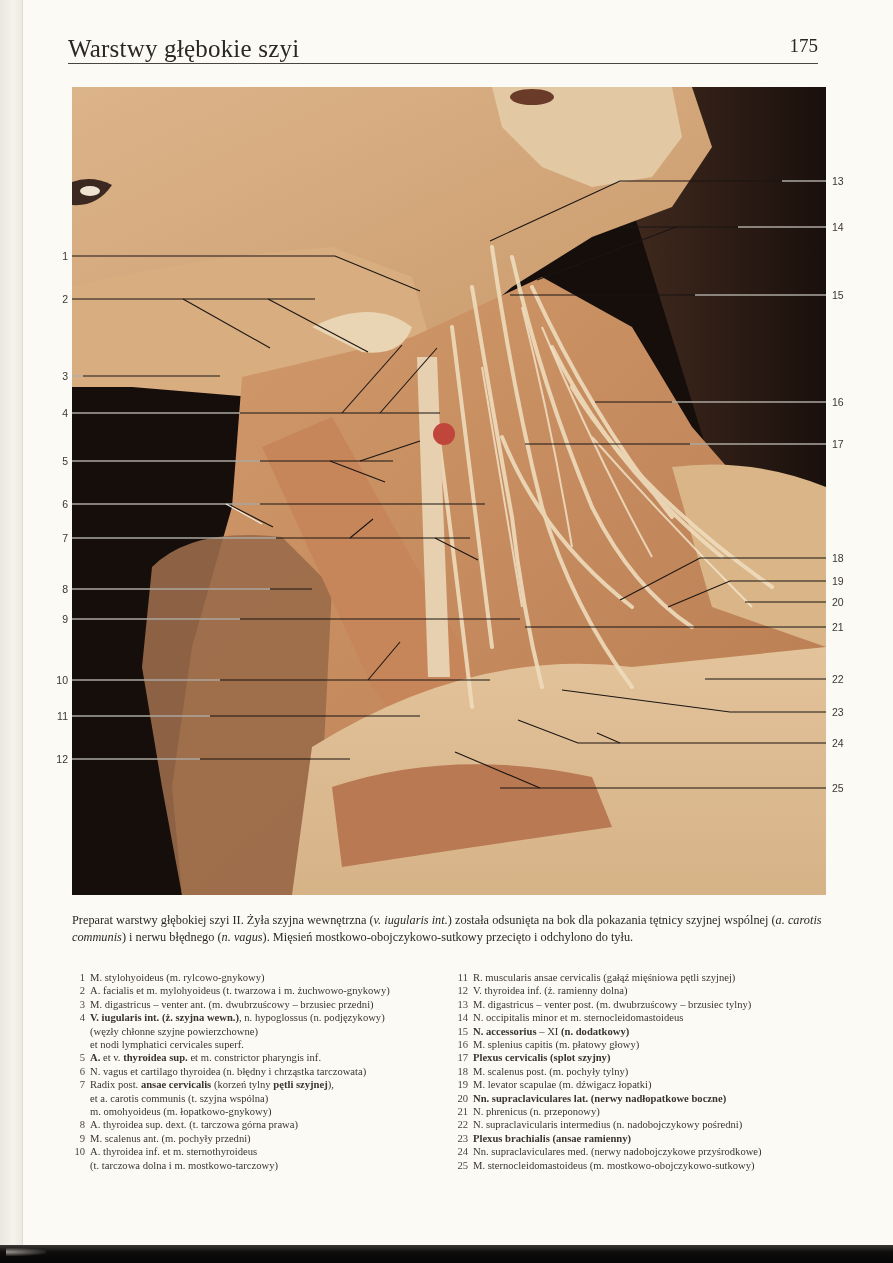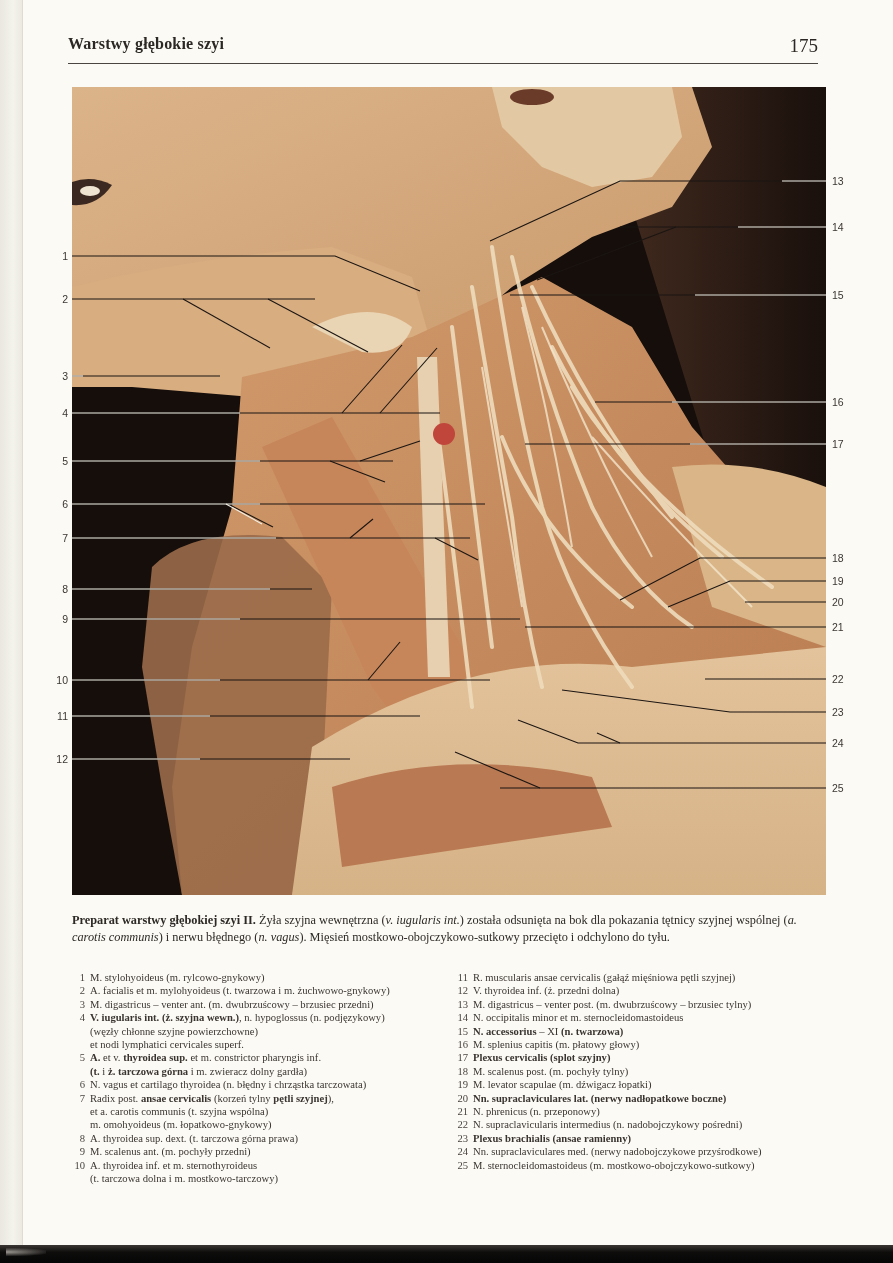--- a/index.html
+++ b/index.html
@@ -20,21 +20,21 @@
   }
   .bottom-shadow::before {
     content: ""; position: absolute; left: 6px; top: 3px; width: 40px; height: 8px;
     background: radial-gradient(ellipse at left, #9b9690 0%, rgba(100,96,90,0) 80%);
   }
   .running-head {
     position: absolute; left: 68px; top: 35px; width: 750px; height: 28px;
     border-bottom: 1.5px solid #4a4540;
   }
   .running-head .title {
-    position: absolute; left: 0; top: 0; font-size: 16px; font-weight: bold;
+    position: absolute; left: 0; top: 0; font-size: 25px; font-weight: normal;
     letter-spacing: 0.2px; color: #2b2724;
   }
   .running-head .page-num {
     position: absolute; right: 0; top: 0; font-size: 19px; color: #2b2724; text-align: right;
   }
 
   
   .photo {
     position: absolute; left: 72px; top: 87px; width: 754px; height: 808px;
     overflow: hidden; background: #17100d;
@@ -48,21 +48,21 @@
   }
   .callout-num.left { text-align: right; left: 50px; }
   .callout-num.right { text-align: left; left: 832px; }
   .leader { position: absolute; left: 0; top: 0; pointer-events: none; }
 
   
   .caption {
     position: absolute; left: 72px; top: 912px; width: 760px;
     font-size: 12.3px; line-height: 17px; color: #2d2926;
   }
-  .caption b { font-weight: bold; }
+  .caption b { font-weight: normal; }
   .caption i { font-style: italic; }
 
   
   .legend {
     position: absolute; top: 971px; font-size: 10.6px; line-height: 13.4px; color: #3a3430;
   }
   .legend.col1 { left: 72px; width: 360px; }
   .legend.col2 { left: 454px; width: 380px; }
   .legend .entry { display: flex; }
   .legend .num { width: 13px; flex: none; text-align: right; margin-right: 5px; color: #4a4440; }
@@ -266,21 +266,20 @@
     <div class="entry">
       <span class="num">4</span>
       <span class="body"><span class="latin bold">V. iugularis int.</span><span class="bold"> (ż. szyjna wewn.)</span><span>, </span><span class="latin">n. hypoglossus</span><span> (n. podjęzykowy)</span></span>
     </div>
     <div class="cont"><span>(węzły chłonne szyjne powierzchowne)</span></div>
     <div class="cont"><span>et </span><span class="latin">nodi lymphatici cervicales superf.</span></div>
     <div class="entry">
       <span class="num">5</span>
       <span class="body"><span class="latin bold">A.</span><span> et </span><span class="latin">v.</span><span class="latin bold"> thyroidea sup.</span><span> et </span><span class="latin">m. constrictor pharyngis inf.</span></span>
     </div>
-    <div class="cont"><span class="bold">(t.</span><span> i </span><span class="bold">ż. tarczowa górna</span><span> i m. zwieracz dolny gardła)</span></div>
     <div class="entry">
       <span class="num">6</span>
       <span class="body"><span class="latin">N. vagus</span><span> et </span><span class="latin">cartilago thyroidea</span><span> (n. błędny i chrząstka tarczowata)</span></span>
     </div>
     <div class="entry">
       <span class="num">7</span>
       <span class="body"><span class="latin">Radix post.</span><span class="latin bold"> ansae cervicalis</span><span> (korzeń tylny </span><span class="bold">pętli szyjnej</span><span>),</span></span>
     </div>
     <div class="cont"><span>et </span><span class="latin">a. carotis communis</span><span> (t. szyjna wspólna)</span></div>
     <div class="cont"><span class="latin">m. omohyoideus</span><span> (m. łopatkowo-gnykowy)</span></div>
@@ -298,33 +297,33 @@
     </div>
     <div class="cont"><span>(t. tarczowa dolna i m. mostkowo-tarczowy)</span></div>
   </div>
 <div class="legend col2" id="legend-col2">
     <div class="entry">
       <span class="num">11</span>
       <span class="body"><span class="latin">R. muscularis ansae cervicalis</span><span> (gałąź mięśniowa pętli szyjnej)</span></span>
     </div>
     <div class="entry">
       <span class="num">12</span>
-      <span class="body"><span class="latin">V. thyroidea inf.</span><span> (ż. przedni dolna)</span></span>
+      <span class="body"><span class="latin">V. thyroidea inf.</span><span> (ż. ramienny dolna)</span></span>
     </div>
     <div class="entry">
       <span class="num">13</span>
       <span class="body"><span class="latin">M. digastricus – venter post.</span><span> (m. dwubrzuścowy – brzusiec tylny)</span></span>
     </div>
     <div class="entry">
       <span class="num">14</span>
       <span class="body"><span class="latin">N. occipitalis minor</span><span> et </span><span class="latin">m. sternocleidomastoideus</span></span>
     </div>
     <div class="entry">
       <span class="num">15</span>
-      <span class="body"><span class="latin bold">N. accessorius</span><span> – XI </span><span class="bold">(n. twarzowa)</span></span>
+      <span class="body"><span class="latin bold">N. accessorius</span><span> – XI </span><span class="bold">(n. dodatkowy)</span></span>
     </div>
     <div class="entry">
       <span class="num">16</span>
       <span class="body"><span class="latin">M. splenius capitis</span><span> (m. płatowy głowy)</span></span>
     </div>
     <div class="entry">
       <span class="num">17</span>
       <span class="body"><span class="latin bold">Plexus cervicalis</span><span class="bold"> (splot szyjny)</span></span>
     </div>
     <div class="entry">

